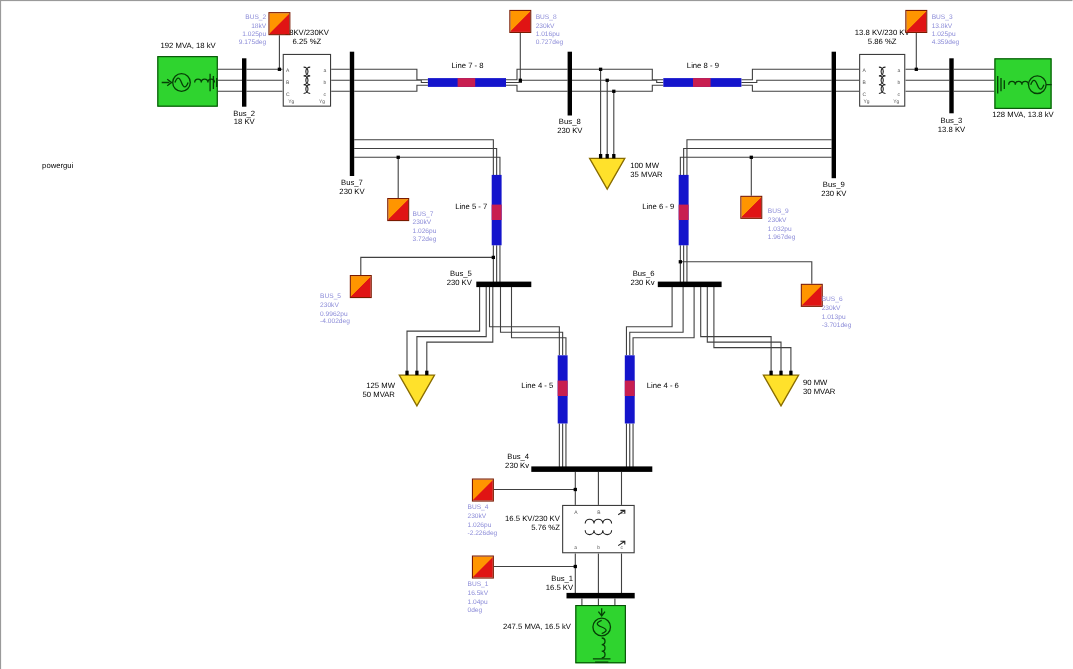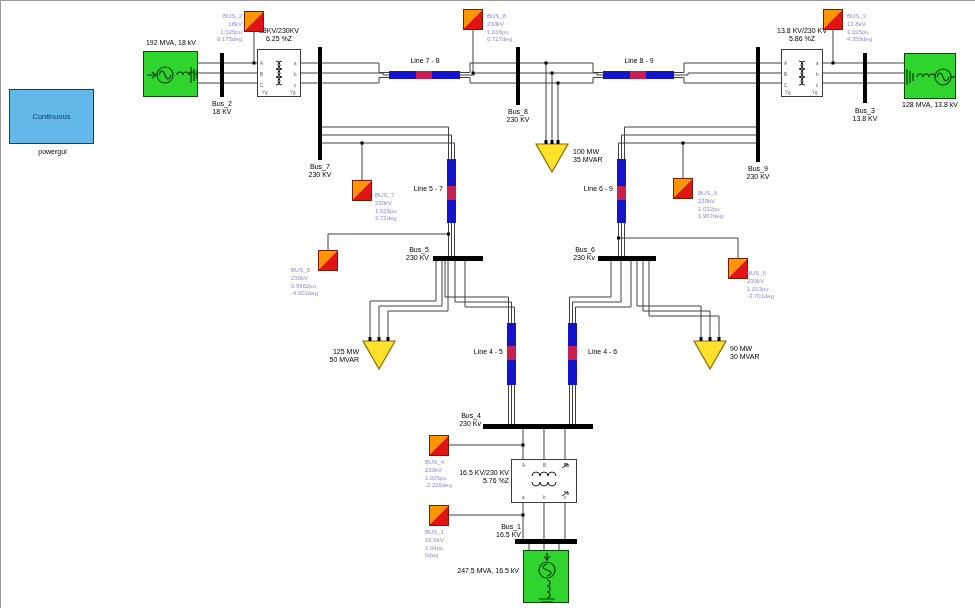--- a/index.html
+++ b/index.html
@@ -136,23 +136,20 @@
         <rect class="pin" x="385.5" y="336" width="3" height="4"></rect>
     </g>
     <g>
       <polygon class="loadtri" points="693,340 725,340 709,368"></polygon>
       <rect class="pin" x="698.5" y="336" width="3" height="4"></rect>
         <rect class="pin" x="707.5" y="336" width="3" height="4"></rect>
         <rect class="pin" x="716.5" y="336" width="3" height="4"></rect>
     </g>
   </svg>
 
-  <div class="blk powergui" style="left:8px;top:88px;width:85px;height:55px;">
-    <span>Continuous</span>
-  </div>
   <div class="lbl" style="left:8px;top:147px;width:87px;">powergui</div>
 
   <div class="blk gen" style="left:142px;top:50px;width:55px;height:46px;">
     <svg width="55" height="46">
       <path class="gic" d="M3,23 h7 M8,20 l4,3 -4,3"></path>
       <circle class="gic" cx="21" cy="23" r="8"></circle>
       <path class="gic" d="M15,23 q3,-8 6,0 q3,8 6,0"></path>
       <path class="gic" d="M33,23 a3,3 0 0 1 6,0 a3,3 0 0 1 6,0 a3,3 0 0 1 6,0"></path>
       <path class="gic" d="M47,15 v16 M50,17 v12 M53,19 v8"></path>
     </svg>

